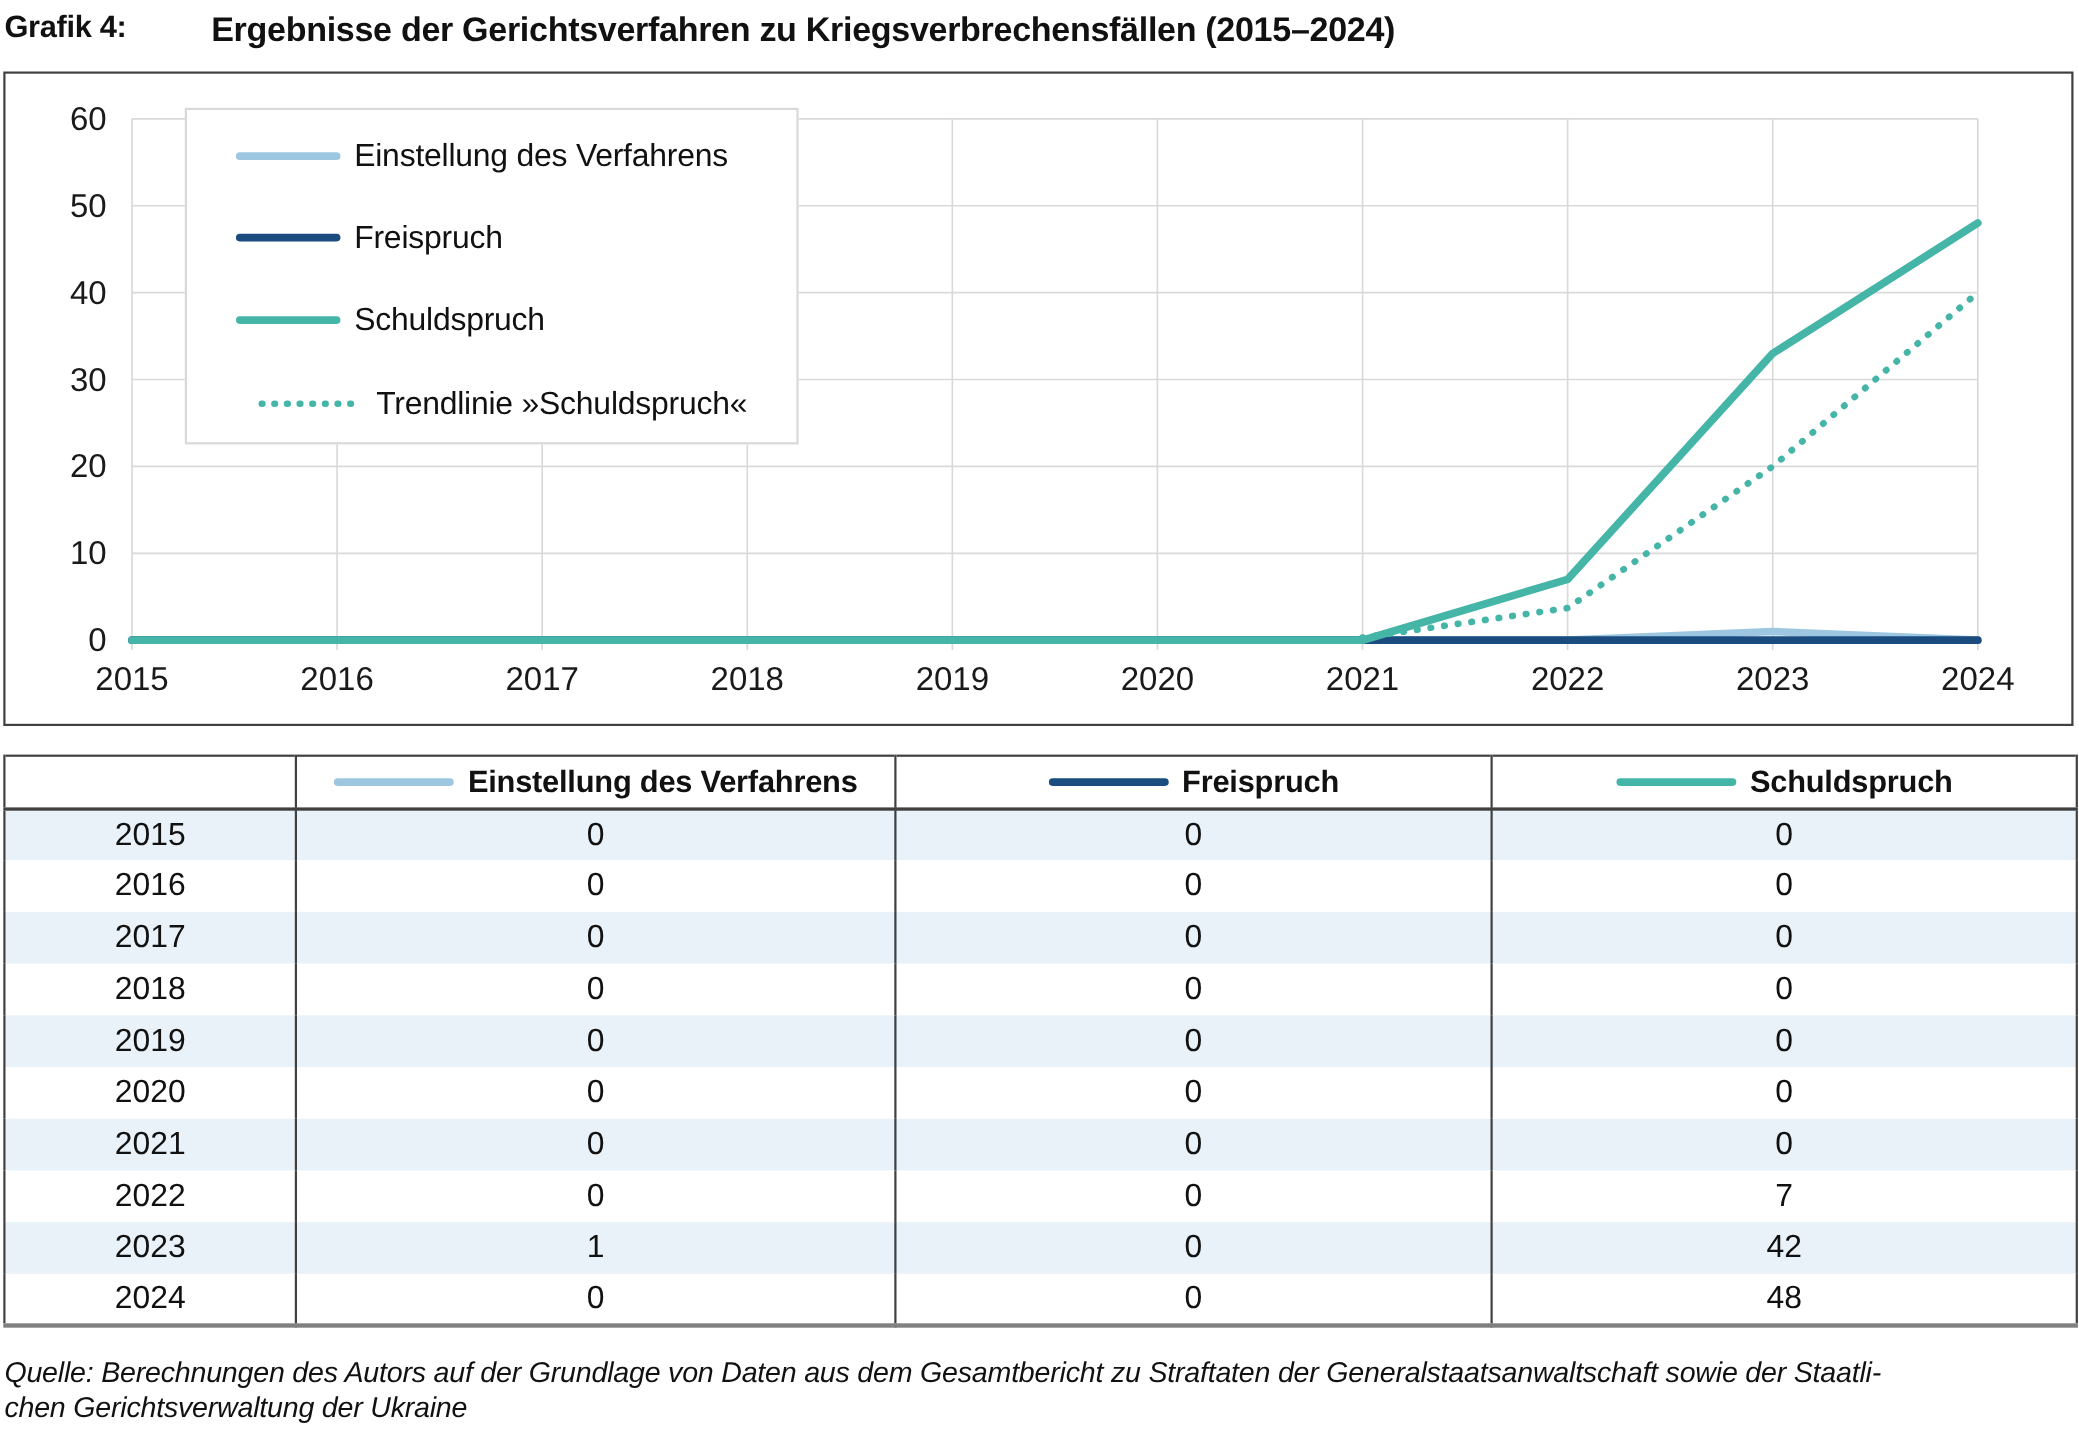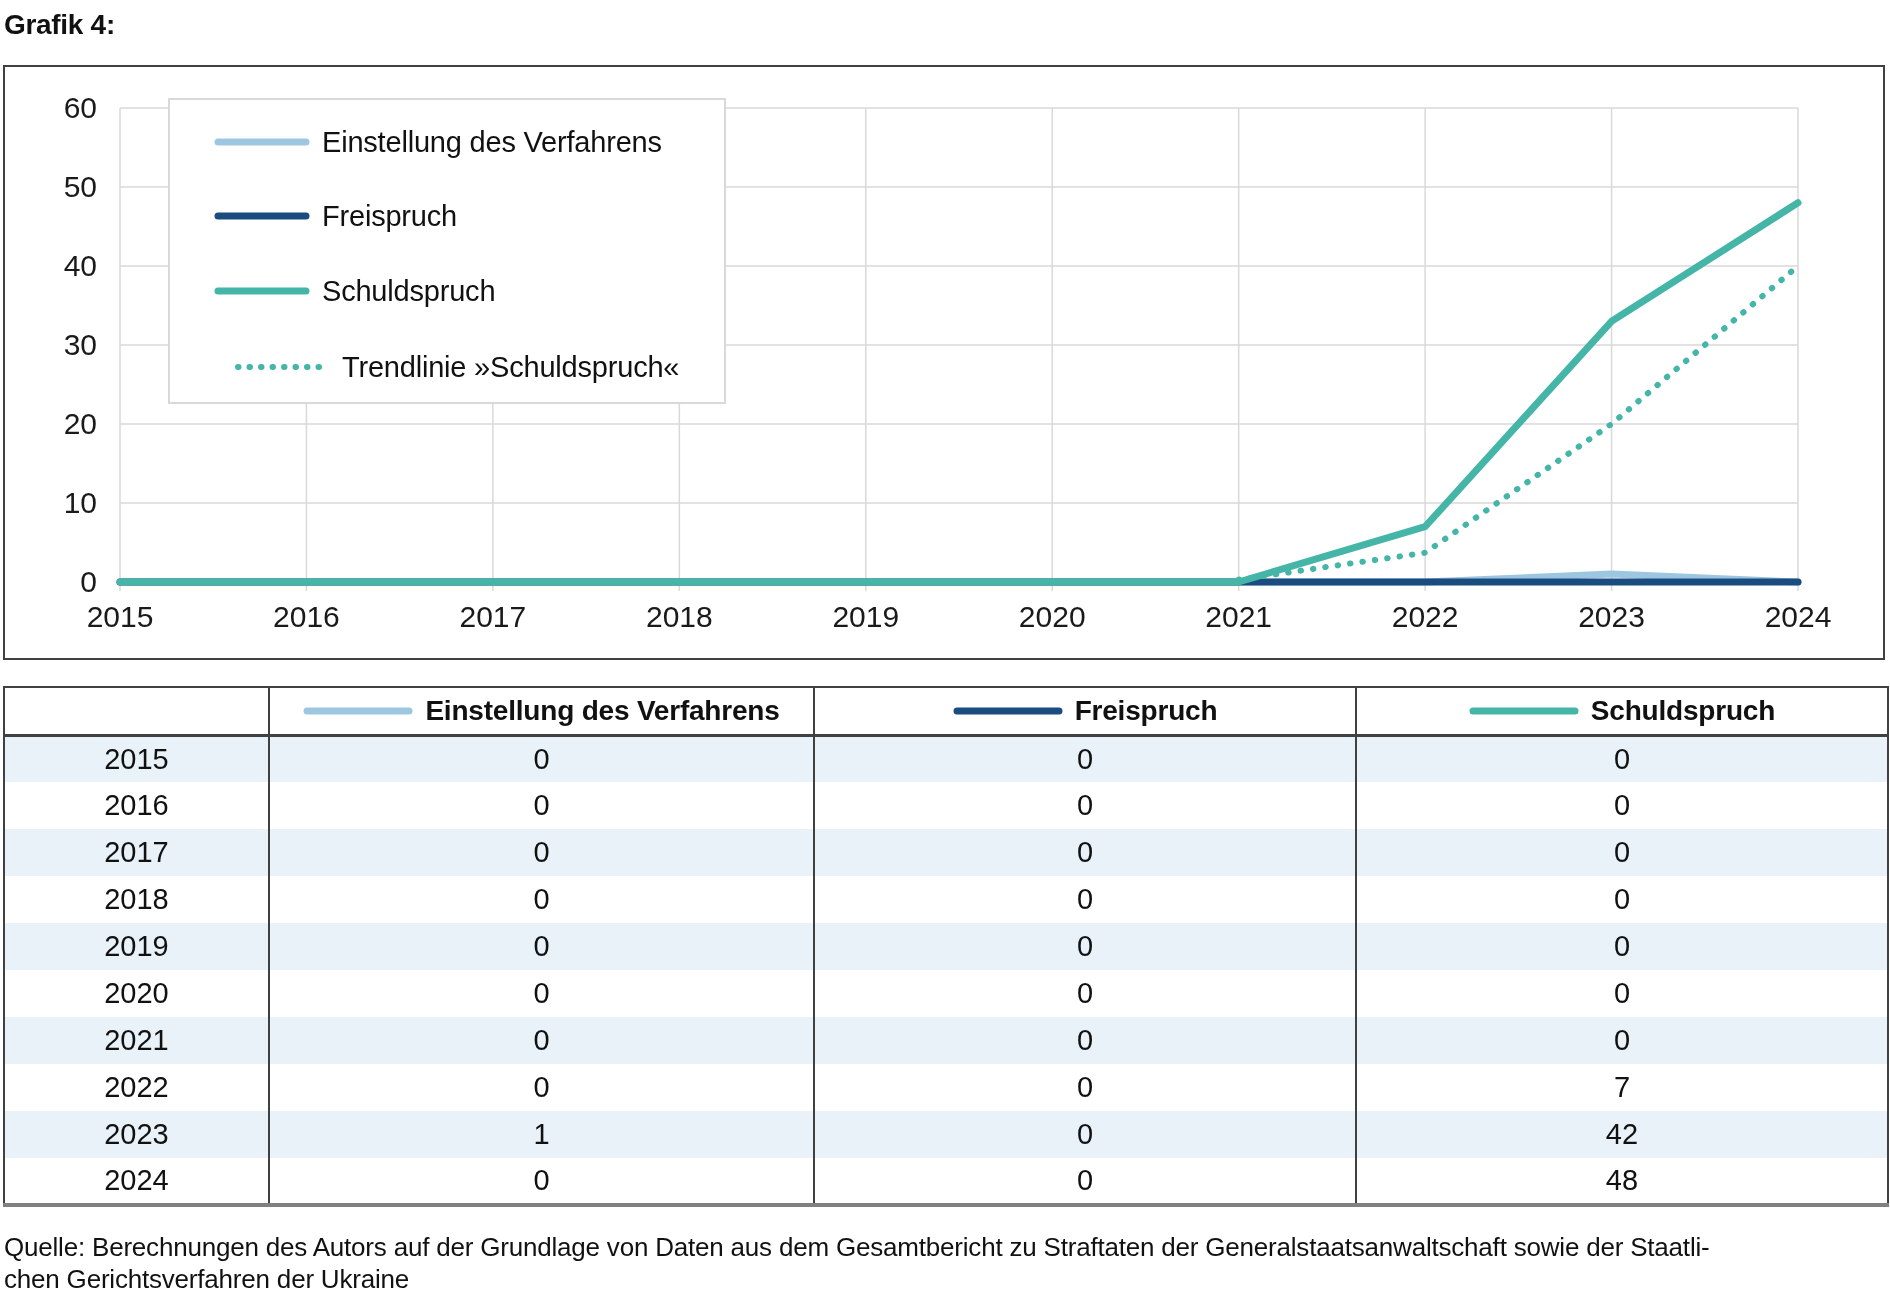--- a/index.html
+++ b/index.html
@@ -24,28 +24,29 @@
   .data-table{position:absolute;left:3px;top:686px;width:1884px;border-collapse:collapse;table-layout:fixed;
               border:2px solid #404040;border-bottom:4px solid #808080;background:#fff;}
   .data-table th,.data-table td{border-left:2px solid #404040;border-right:2px solid #404040;
               text-align:center;vertical-align:middle;padding:0;font-size:29px;font-weight:normal;}
   .data-table thead tr{height:48px;border-bottom:3px solid #404040;}
   .data-table tbody tr{height:47px;}
   .data-table tbody tr.shaded{background:#e8f2f8;}
   .hdr{display:flex;align-items:center;justify-content:center;gap:12px;font-weight:bold;font-size:28px;letter-spacing:-0.2px;}
 
   
-  .source{position:absolute;left:4px;top:1231px;width:1882px;font-size:26px;line-height:32px;letter-spacing:-0.2px;}
+  .source{position:absolute;left:4px;top:1231px;width:1882px;font-size:26px;font-style:italic;line-height:32px;letter-spacing:-0.2px;}
 </style>
 </head>
 <body>
 
 <div class="page">
 
   <span class="t-label">Grafik 4:</span>
+  <span class="t-text">Ergebnisse der Gerichtsverfahren zu Kriegsverbrechensfällen (2015–2024)</span>
 
   <div class="chart-box">
     <svg id="chart-svg" width="1878" height="591" viewBox="0 0 1878 591">
         <line x1="115" x2="1793" y1="515" y2="515" stroke="#D9D9D9" stroke-width="1.5"></line>
         <text x="92" y="525" text-anchor="end" font-size="30" fill="#1A1A1A">0</text>
         <line x1="115" x2="1793" y1="436" y2="436" stroke="#D9D9D9" stroke-width="1.5"></line>
         <text x="92" y="446" text-anchor="end" font-size="30" fill="#1A1A1A">10</text>
         <line x1="115" x2="1793" y1="357" y2="357" stroke="#D9D9D9" stroke-width="1.5"></line>
         <text x="92" y="367" text-anchor="end" font-size="30" fill="#1A1A1A">20</text>
         <line x1="115" x2="1793" y1="278" y2="278" stroke="#D9D9D9" stroke-width="1.5"></line>
@@ -205,16 +206,16 @@
           <td>2024</td>
           <td>0</td>
           <td>0</td>
           <td>48</td>
         </tr>
     </tbody>
   </table>
 
   <div class="source">
     <div>Quelle: Berechnungen des Autors auf der Grundlage von Daten aus dem Gesamtbericht zu Straftaten der Generalstaatsanwaltschaft sowie der Staatli-</div>
-    <div>chen Gerichtsverfahren der Ukraine</div>
+    <div>chen Gerichtsverwaltung der Ukraine</div>
   </div>
 
 </div>
 
 </body></html>

